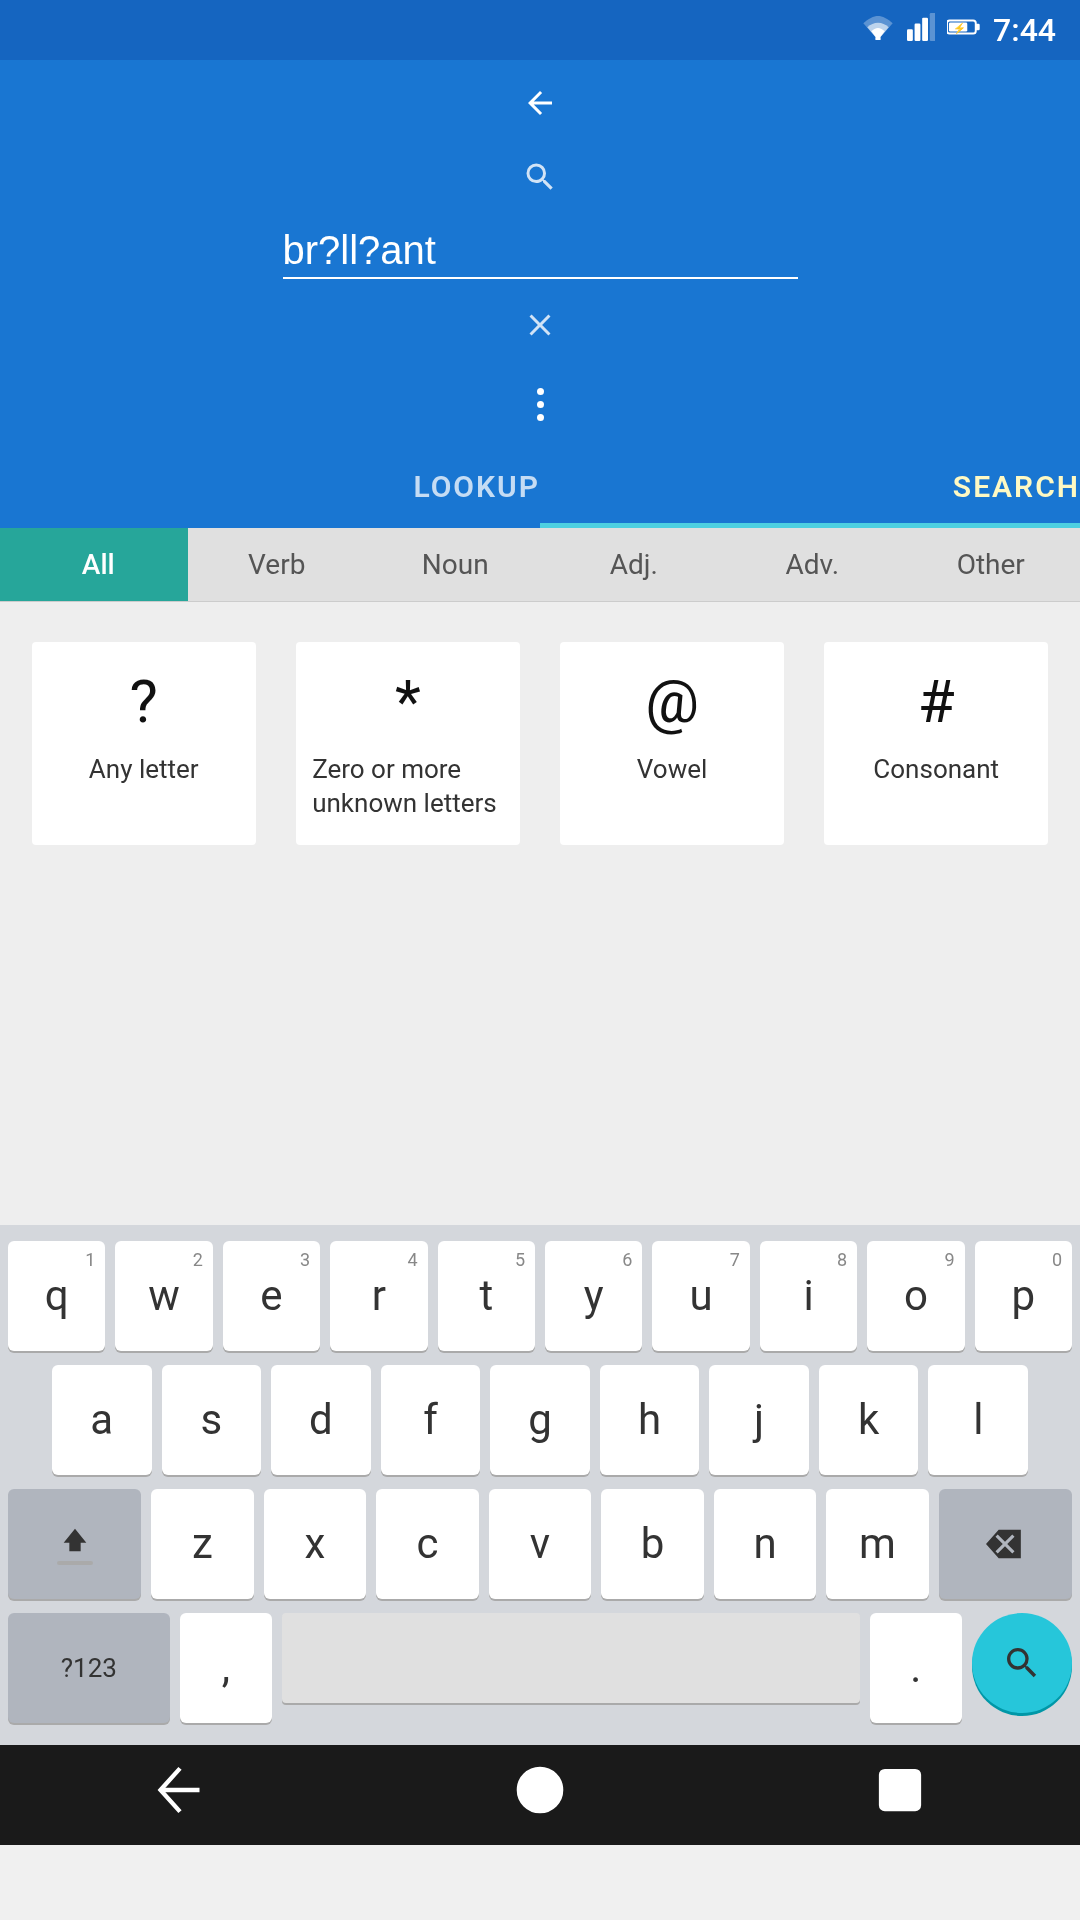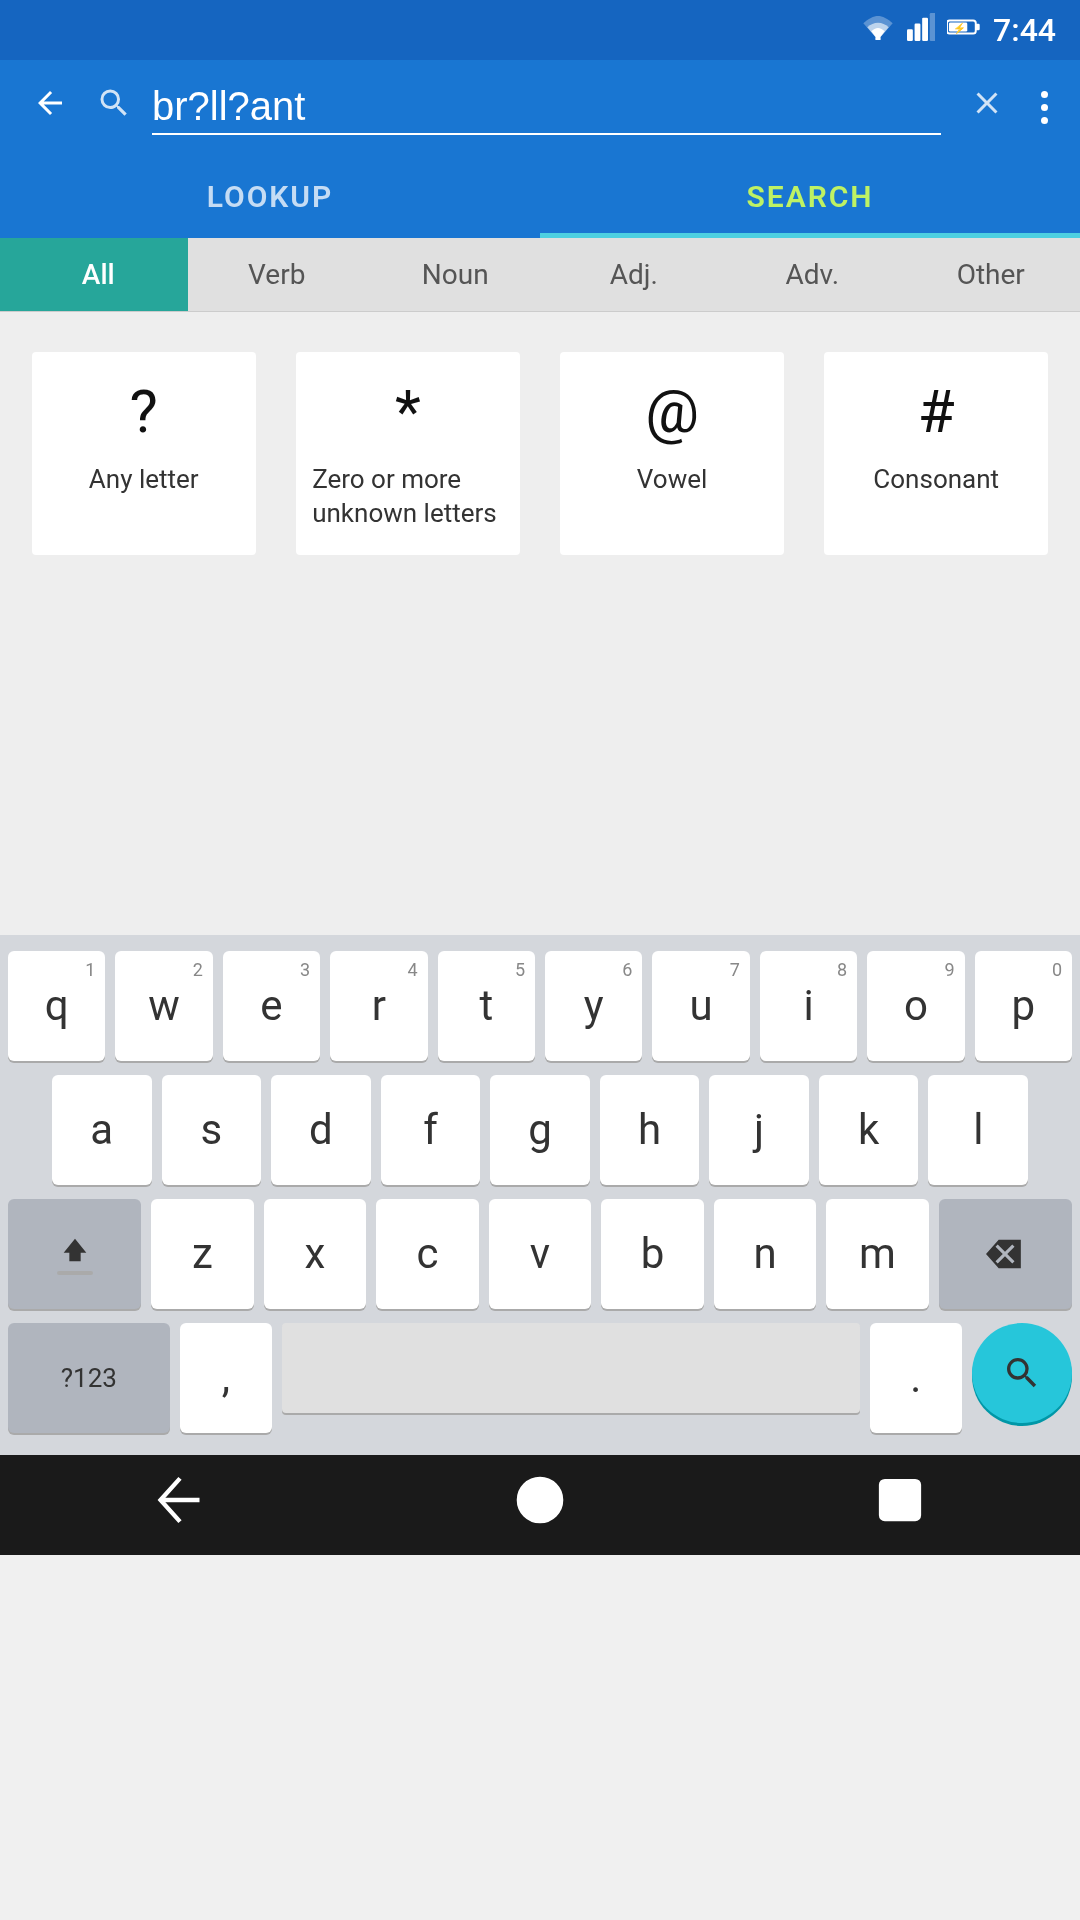--- a/index.html
+++ b/index.html
@@ -35,20 +35,21 @@
     }
 
     
     .header {
       width: 100%;
       background: #1976d2;
       padding: 16px 24px;
       display: flex;
       align-items: center;
       gap: 20px;
+      flex-direction: column;
     }
     .header-back {
       color: white;
       font-size: 40px;
       cursor: pointer;
       padding: 8px;
     }
     .header-search-icon {
       color: rgba(255,255,255,0.8);
       font-size: 36px;
@@ -95,31 +96,31 @@
     }
 
     
     .tabs {
       width: 100%;
       background: #1976d2;
       display: flex;
     }
     .tab {
       flex: 1;
-      text-align: center;
-      padding: 24px 18px;
+      text-align: right;
+      padding: 24px 0;
       color: rgba(255,255,255,0.75);
       font-size: 30px;
       font-weight: 600;
       letter-spacing: 2px;
       cursor: pointer;
       position: relative;
     }
     .tab.active {
-      color: #bef264;
+      color: #fef9c3;
     }
     .tab.active::after {
       content: '';
       position: absolute;
       bottom: 0;
       left: 0;
       right: 0;
       height: 5px;
       background: #4dd0e1;
     }

